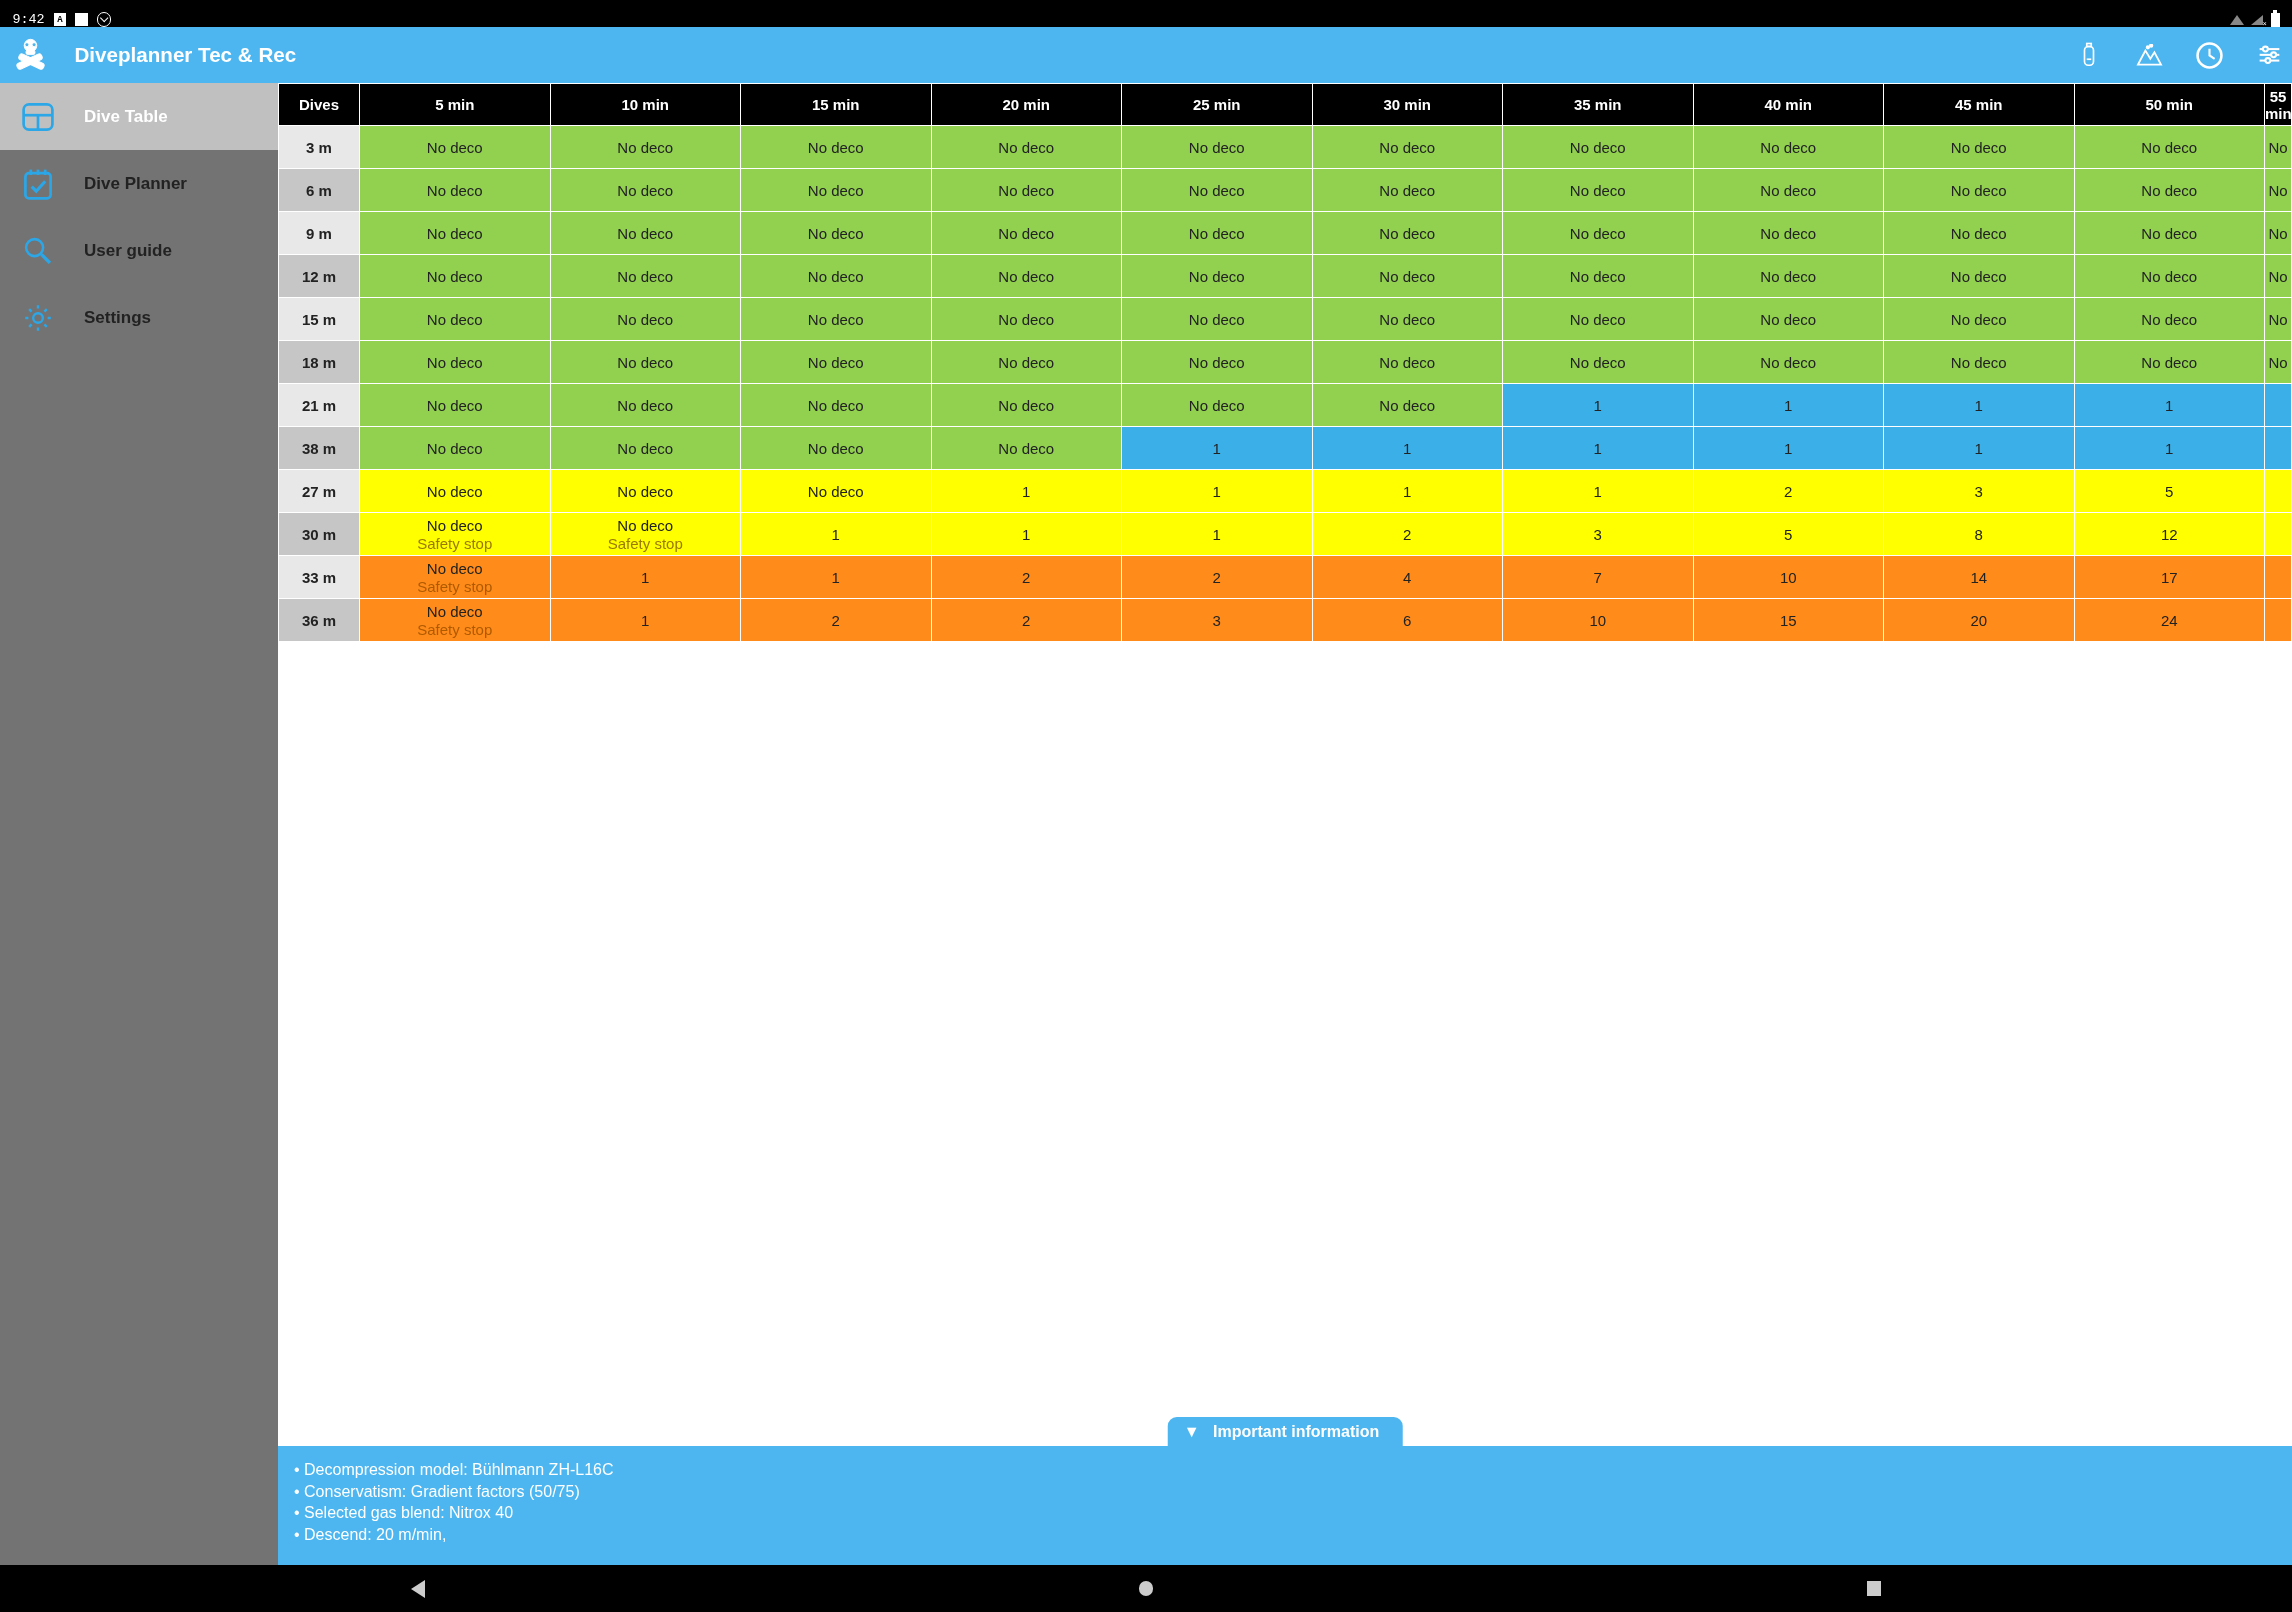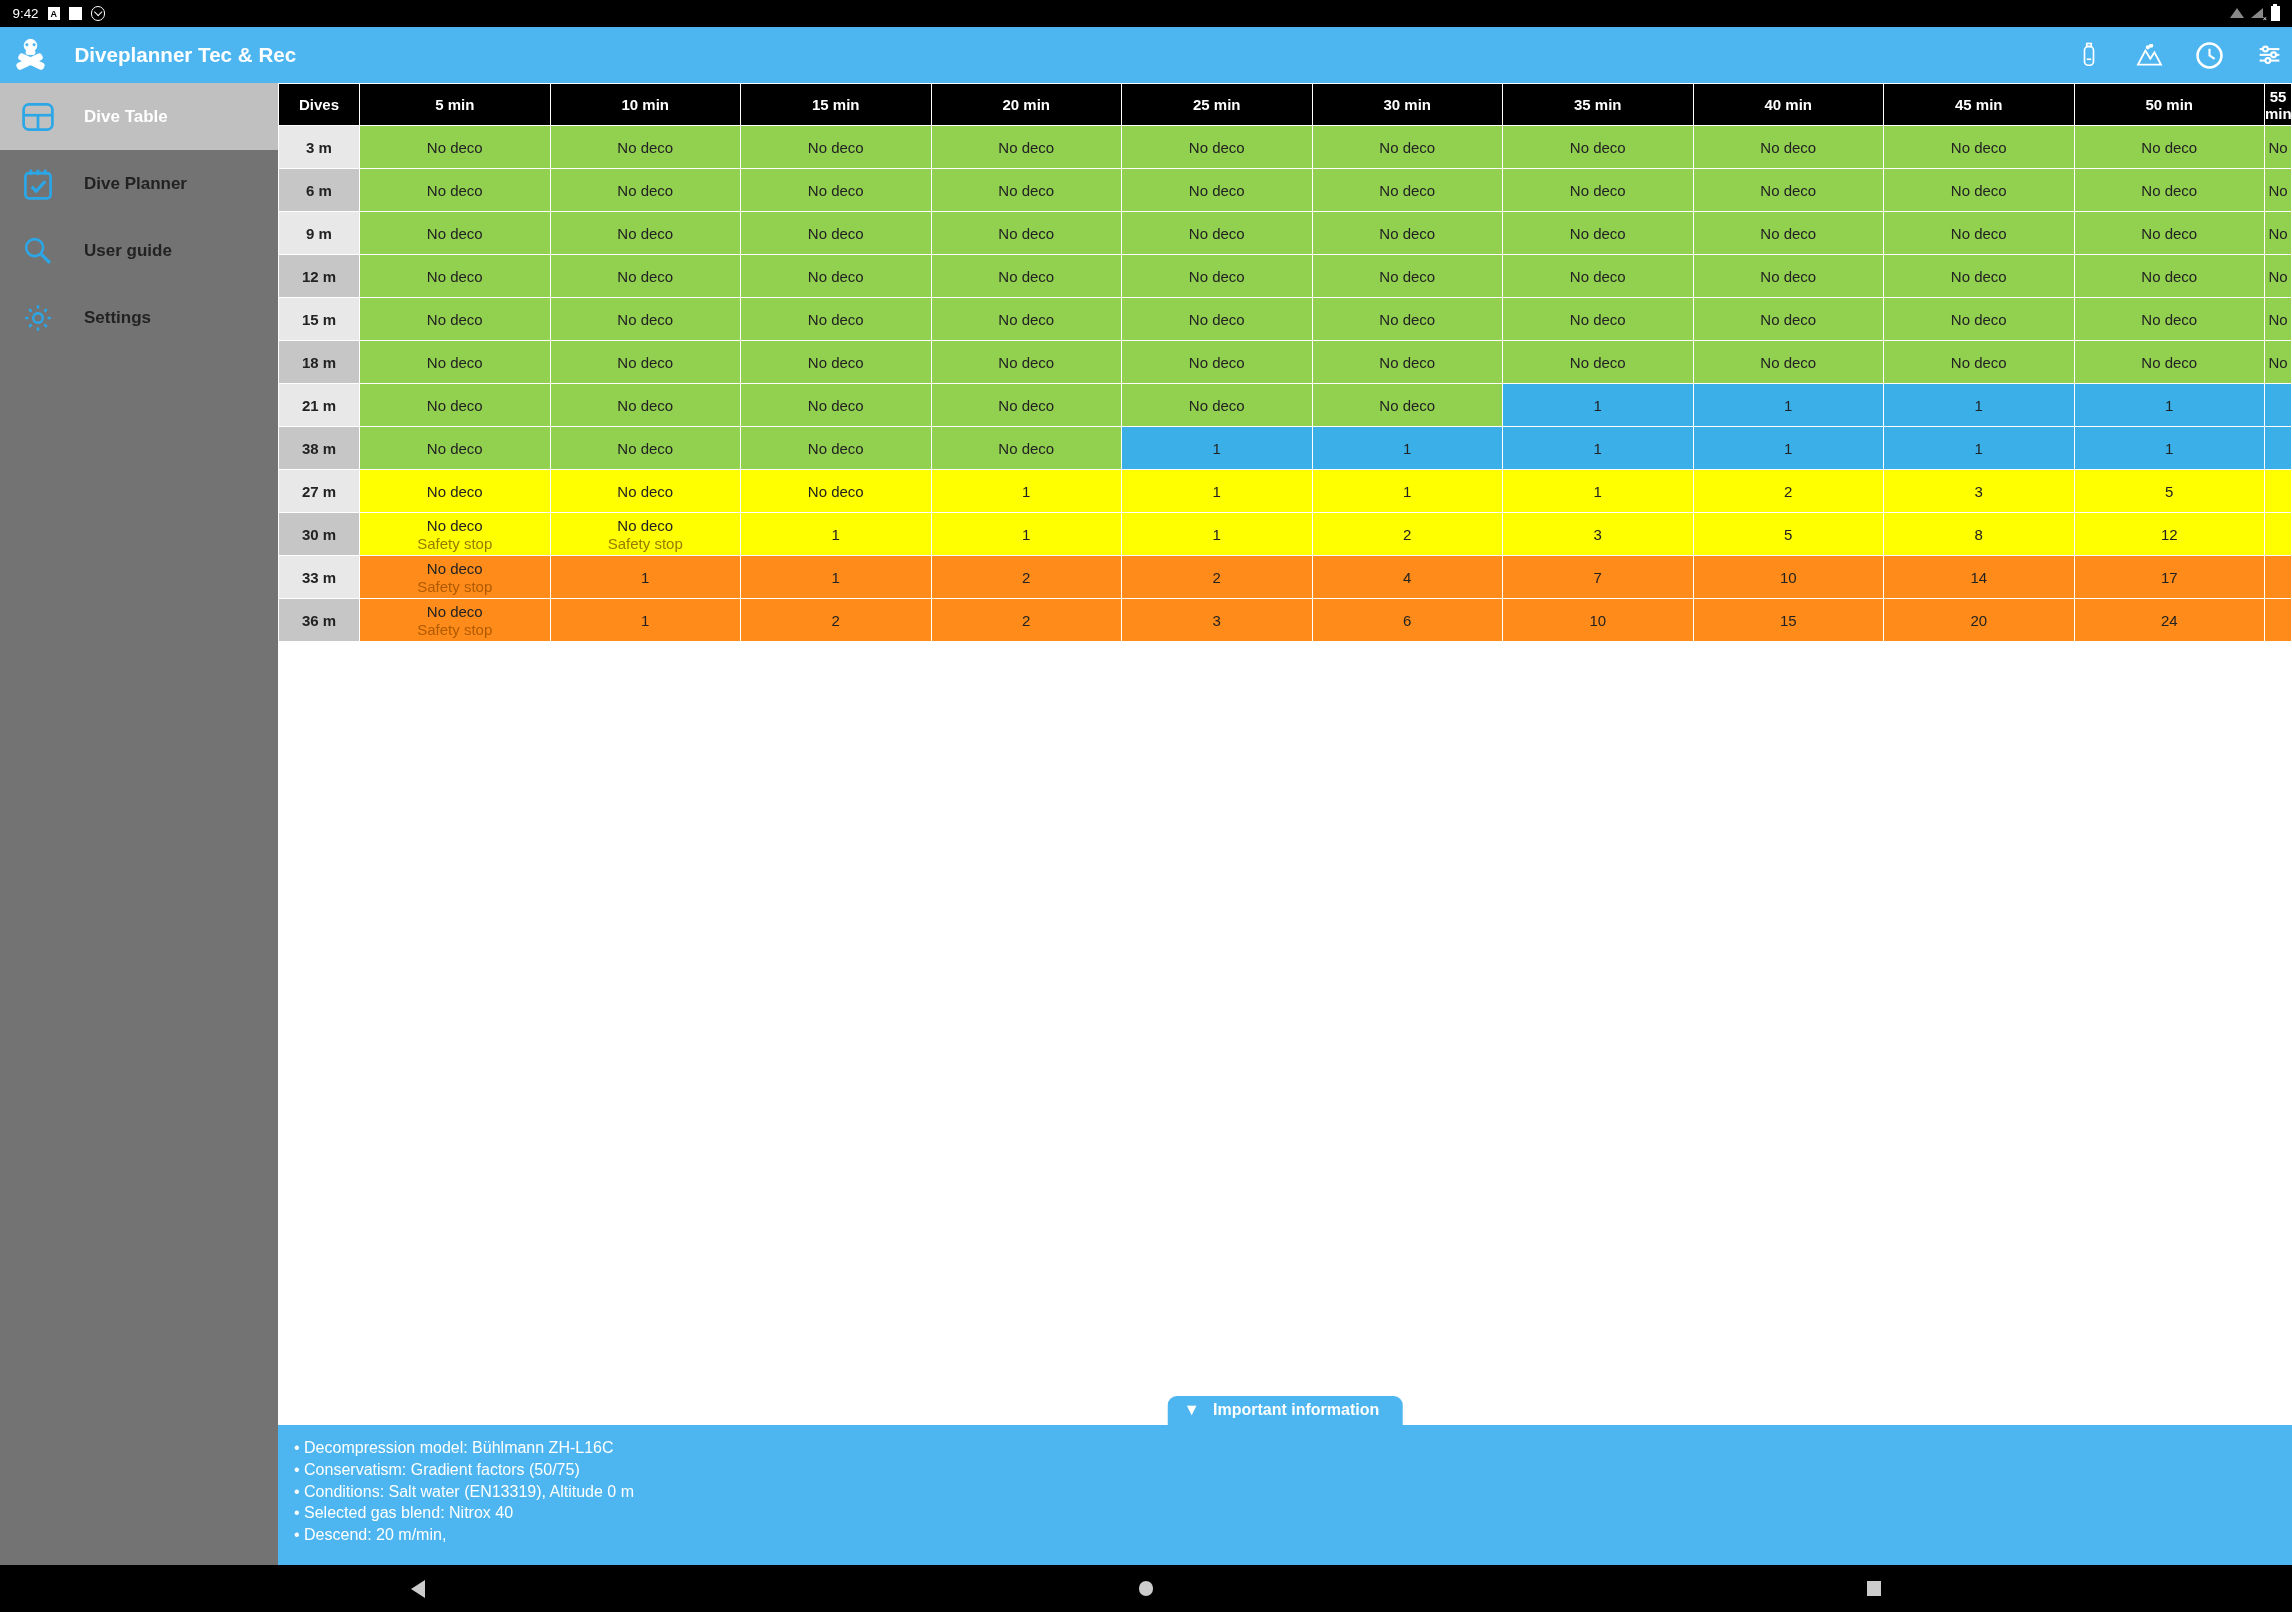--- a/index.html
+++ b/index.html
@@ -1,21 +1,21 @@
 <!DOCTYPE html>
 <html style="font-size:14.3px"><head>
 <meta charset="utf-8">
 <style>
 * { margin: 0; padding: 0; box-sizing: border-box; }
 html, body { width: 100%; height: 100%; font-family: Arial, Helvetica, sans-serif; background: #000; overflow: hidden; }
 
 .device { width: 100%; height: 100%; display: flex; flex-direction: column; }
 
 
-.statusbar { height: 27px; background: #000; color: #fff; display: flex; align-items: center; justify-content: space-between; padding: 0 12.5px; font-size: 13.4px; }
+.statusbar { height: 27px; background: #000; color: #fff; display: flex; align-items: flex-end; justify-content: space-between; padding: 0 12.5px; font-size: 13.4px; font-family: Liberation Mono, monospace; }
 .statusbar .left { display: flex; align-items: center; gap: 9px; }
 .statusbar .right { display: flex; align-items: center; gap: 7.2px; }
 .statusbar .sq { width: 12.5px; height: 12.5px; background: #fff; display: inline-block; }
 .statusbar .circ { width: 14.3px; height: 14.3px; border: 1.8px solid #fff; border-radius: 50%; display: inline-flex; align-items: center; justify-content: center; }
 .statusbar .circ::after { content: ""; width: 5.4px; height: 5.4px; border: 1.8px solid #fff; border-top: none; border-left: none; transform: rotate(45deg); margin-top: -1.8px; }
 .statusbar .wifi { width: 0; height: 0; border-left: 7.2px solid transparent; border-right: 7.2px solid transparent; border-bottom: 10.7px solid #888; }
 .statusbar .batt { width: 9px; height: 14.3px; background: #fff; position: relative; }
 .statusbar .batt::before { content: ""; position: absolute; top: -2.7px; left: 2.7px; width: 3.6px; height: 2.7px; background: #fff; }
 .statusbar .signal { width: 0; height: 0; border-style: solid; border-width: 0 0 10.7px 12.5px; border-color: transparent transparent #888 transparent; position: relative; }
 .statusbar .signal .x { position: absolute; right: -3.6px; top: 5.4px; font-size: 7.2px; color: #fff; }
@@ -375,21 +375,20 @@
         </table>
       </div>
       <div class="info-panel">
         <div class="tab">
           <span class="tri">▼</span>
           <span>Important information</span>
         </div>
         <div id="info-lines">
             <p>• Decompression model: Bühlmann ZH-L16C</p>
             <p>• Conservatism: Gradient factors (50/75)</p>
-            <p>• Conditions: Salt water (EN13319), Altitude 0 m</p>
             <p>• Selected gas blend: Nitrox 40</p>
             <p>• Descend: 20 m/min,</p>
           </div>
       </div>
     </div>
   </div>
 
   <div class="navbar">
     <div class="nav">
         <div class="back"></div>

